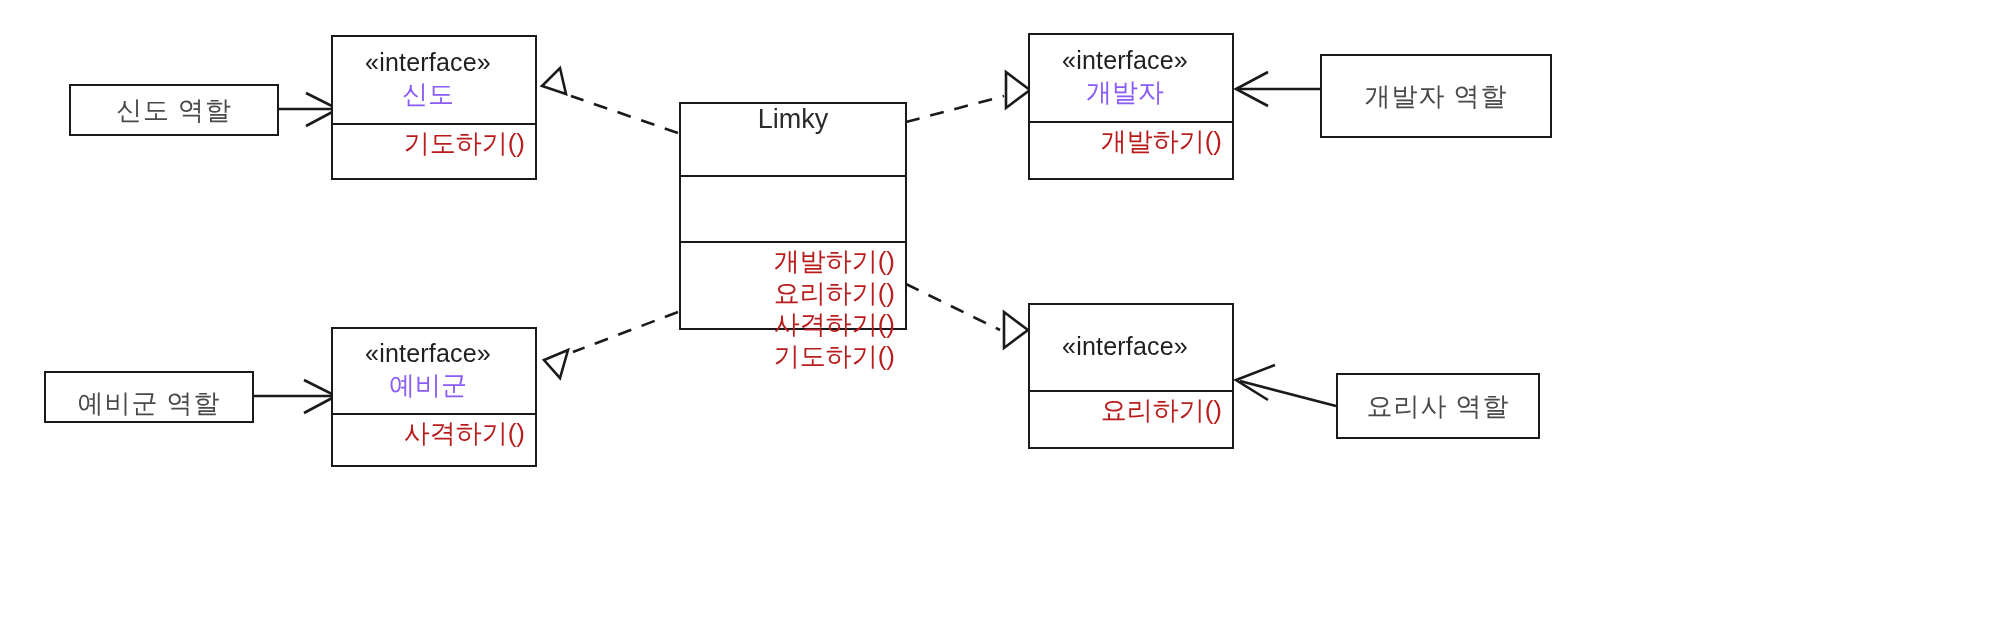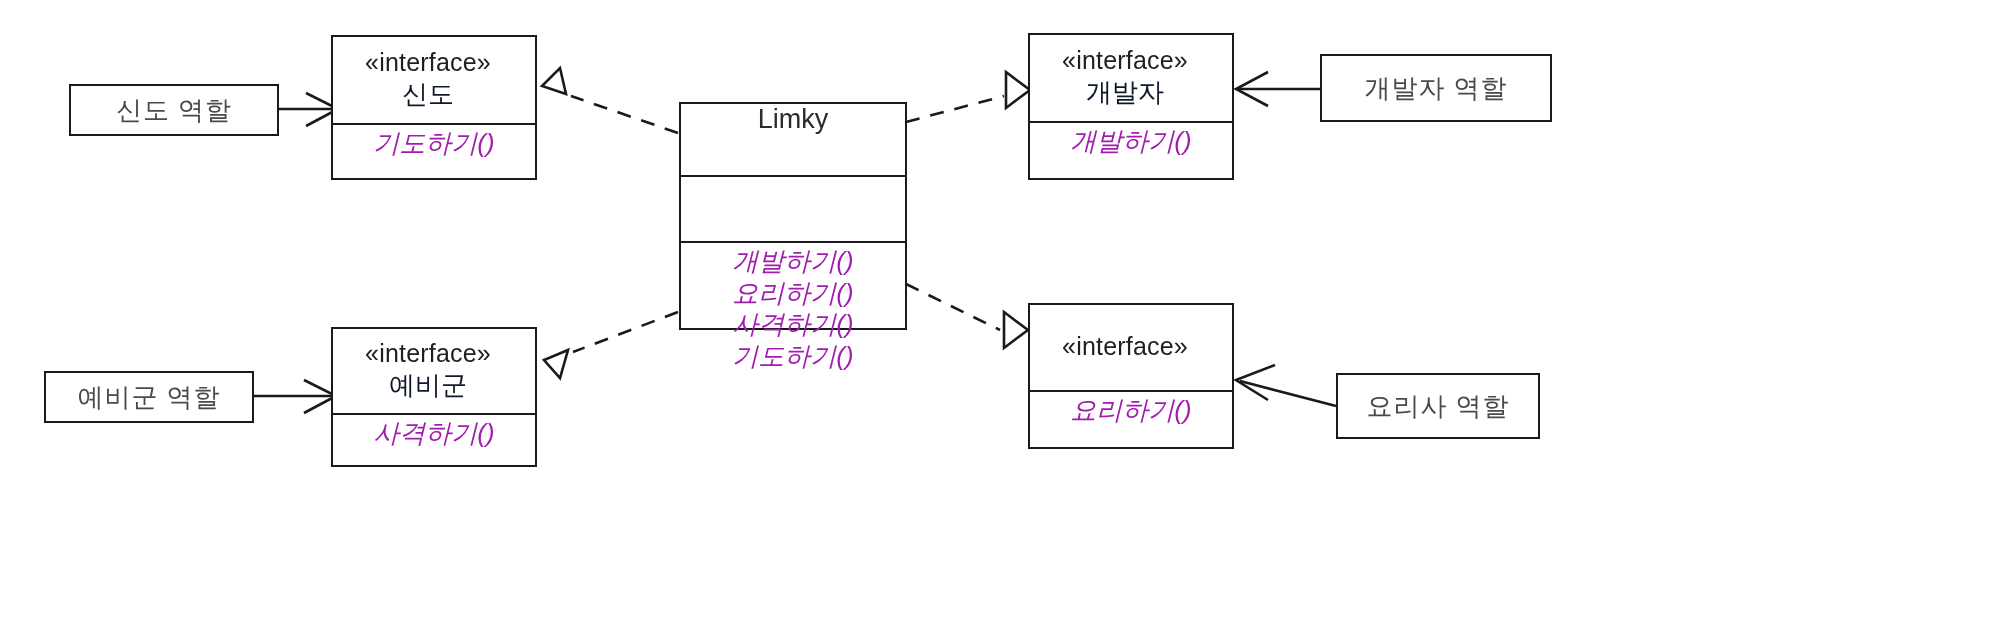--- a/index.html
+++ b/index.html
@@ -54,40 +54,39 @@
     padding: 6px 16px 8px 4px;
   }
   .stereotype {
     font-size: 25px;
     color: #1f1f1f;
     line-height: 1.15;
     letter-spacing: 0.2px;
   }
   .typename {
     font-size: 26px;
-    color: #0f172a;
+    color: #8b5cf6;
     line-height: 1.2;
     margin-top: 2px;
   }
   .classname {
     font-size: 27px;
     color: #2b2b2b;
     text-align: center;
     line-height: 1.15;
   }
   .members {
     padding: 3px 10px 6px 10px;
   }
   .member {
     font-size: 26px;
-    color: #a21caf;
+    color: #b91c1c;
     line-height: 1.22;
-    text-align: center;
+    text-align: right;
     white-space: nowrap;
-    font-style: italic;
   }
   .empty-compartment {
     min-height: 26px;
   }
 
   
   .label-box {
     display: flex;
     align-items: center;
     justify-content: center;
@@ -146,25 +145,25 @@
         <line x1="906" y1="284" x2="1000" y2="330" stroke-dasharray="14 11"></line>
         <polygon points="1004,312 1028,330 1004,348" fill="#ffffff" stroke="#1a1a1a" stroke-width="2.6" stroke-linejoin="miter"></polygon>
       </g>
     </g>
   </svg>
 
   <div class="node label-box" style="left:22px; top:84px; width:210px; height:52px;margin-left:47px;">
     <span class="label-text">신도 역할</span>
   </div>
 
-  <div class="node label-box" style="left:1320px; top:54px; width:232px; height:68px;">
+  <div class="node label-box" style="left:1320px; top:54px; width:232px; height:84px;">
     <span class="label-text">개발자 역할</span>
   </div>
 
-  <div class="node label-box" style="left:44px; top:371px; width:210px; height:52px;">
+  <div class="node label-box" style="left:44px; top:371px; width:210px; height:52px;align-items:flex-end;">
     <span class="label-text">예비군 역할</span>
   </div>
 
   <div class="node label-box" style="left:1336px; top:373px; width:204px; height:66px;">
     <span class="label-text">요리사 역할</span>
   </div>
 
   <div class="node umlbox" style="left:331px; top:35px; width:206px; height:145px;">
     <div class="compartment head" style="height:86px;">
       <div class="stereotype">«interface»</div>

